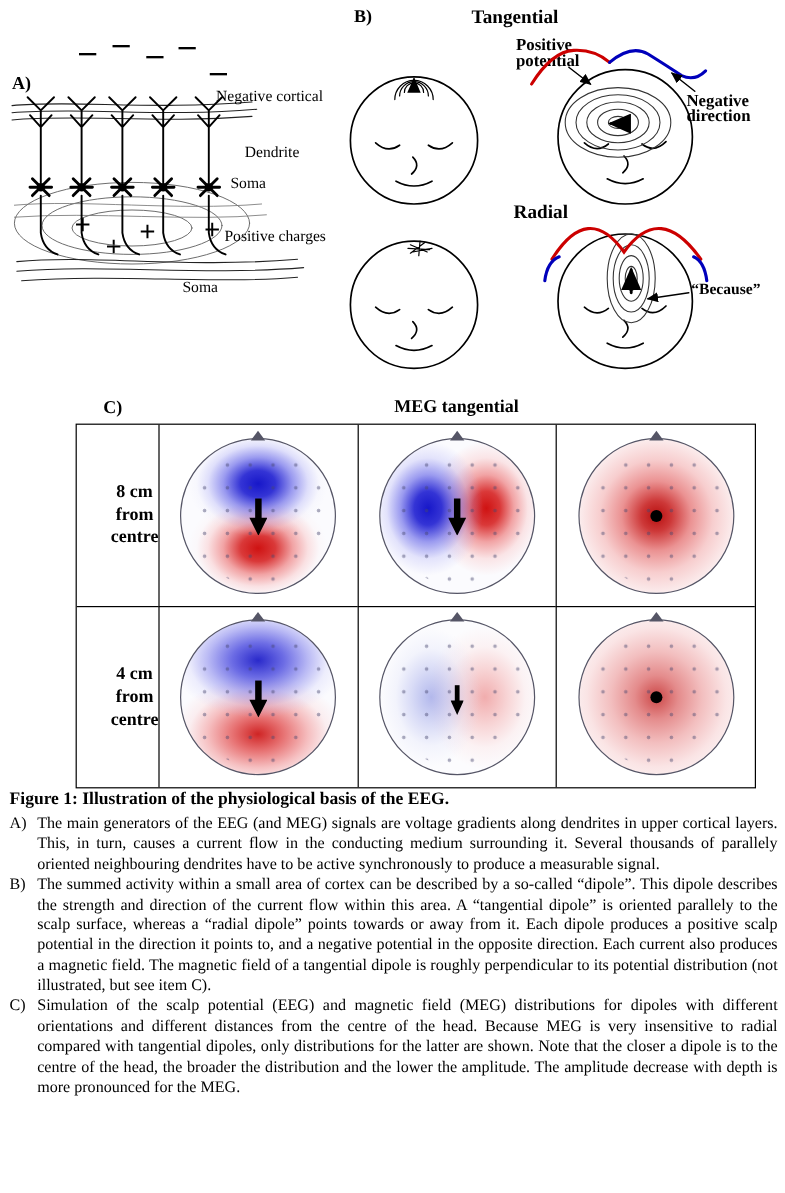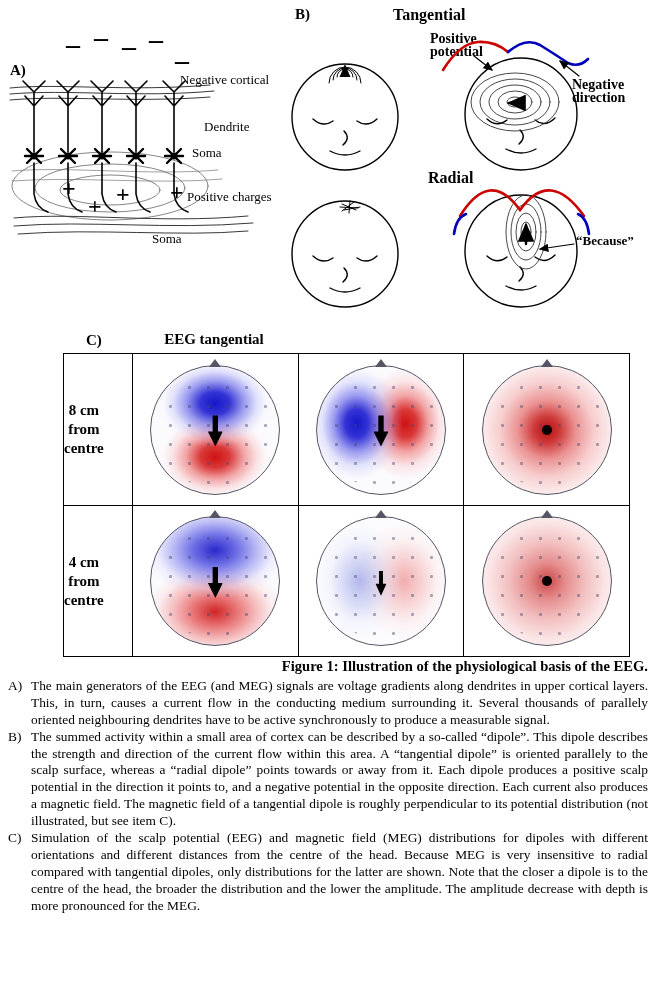--- a/index.html
+++ b/index.html
@@ -11,21 +11,21 @@
   .lbl13 { font-size:13px; }
   .minus { font-weight:bold; font-size:28px; line-height:20px; }
   .plus  { font-weight:bold; font-size:24px; line-height:20px; }
   .smallbold { font-weight:bold; font-size:14px; line-height:13px; white-space:pre-line; }
 
   
   .tbl { position:absolute; left:63px; top:353px; width:567px; height:304px;
          display:grid; grid-template-columns:68px 1fr 1fr 1fr; grid-template-rows:1fr 1fr;
          border:1px solid #000; box-sizing:border-box; }
   .cell { border-left:1px solid #000; border-top:1px solid #000; box-sizing:border-box;
-          display:flex; align-items:center; justify-content:flex-start; }
+          display:flex; align-items:center; justify-content:flex-end; }
   .cell:nth-child(-n+4) { border-top:none; }
   .cell:nth-child(4n+1) { border-left:none; }
   .rowlab { font-weight:bold; font-size:15px; line-height:19px; text-align:center; white-space:pre-line; }
   .hdr { font-weight:bold; font-size:15px; text-align:center; }
 
   
   .map { position:relative; width:128px; height:128px; border-radius:50%;
          border:1px solid #556; margin:auto; }
   .map::before { 
      content:""; position:absolute; top:-7px; left:50%; transform:translateX(-50%);
@@ -59,21 +59,21 @@
   .m-mt4 { background:
     radial-gradient(42px 58px at 33% 50%, rgba(130,140,225,.6) 0%, rgba(168,175,236,.42) 40%, rgba(212,216,246,.24) 70%, rgba(255,255,255,0) 100%),
     radial-gradient(48px 60px at 68% 50%, rgba(235,130,130,.65) 0%, rgba(243,168,168,.46) 40%, rgba(250,212,212,.26) 70%, rgba(255,255,255,0) 100%),
     #fcfcfe; }
   .m-er4 { background:
     radial-gradient(circle at 50% 50%, rgba(195,40,40,.85) 0%, rgba(215,80,80,.65) 20%, rgba(232,130,130,.5) 42%, rgba(244,180,180,.32) 64%, rgba(250,222,222,.16) 84%, rgba(255,255,255,0) 100%),
     #fdfbfc; }
 
   
   .caption { position:absolute; left:8px; top:658px; width:640px; font-size:13.4px; line-height:16.9px; }
-  .cap-title { font-size:14.6px; font-weight:bold; margin:0 0 3px 0;text-align:right; }
+  .cap-title { font-size:14.6px; font-weight:bold; margin:0 0 3px 0; }
   .cap-item { display:flex; }
   .cap-label { width:23px; flex:0 0 auto; }
   .cap-text { flex:1; text-align:justify; }
 </style>
 </head>
 <body>
 
 <div id="page">
 
   <span class="abs b15" style="left:10px;top:62px">A)</span>
@@ -226,21 +226,21 @@
       </g>
       <path d="M238,226 L238,207" stroke-width="2.4" marker-end="url(#ah)"></path>
       <path d="M172,198 Q202,150 232,192 Q262,150 296,198" stroke="#cc0000" stroke-width="2.6"></path>
       <path d="M166,216 Q168,200 178,196" stroke="#0000bb" stroke-width="2.6"></path>
       <path d="M290,196 Q299,200 301,216" stroke="#0000bb" stroke-width="2.6"></path>
       <path d="M286,226 L252,231" stroke-width="1.2" marker-end="url(#ah)"></path>
     </g>
   </svg>
 
   <span class="abs b15" style="left:86px;top:332px">C)</span>
-  <span class="abs hdr" style="left:131px;top:331px;width:166px">EEG tangential</span>
+  <span class="abs hdr" style="left:297px;top:331px;width:167px">MEG tangential</span>
 
   <div class="tbl">
     <div class="cell">
       <div class="rowlab">8 cm
 from
 centre</div>
     </div>
     <div class="cell">
       <div class="map m-et8">
         <div class="dots"></div>

